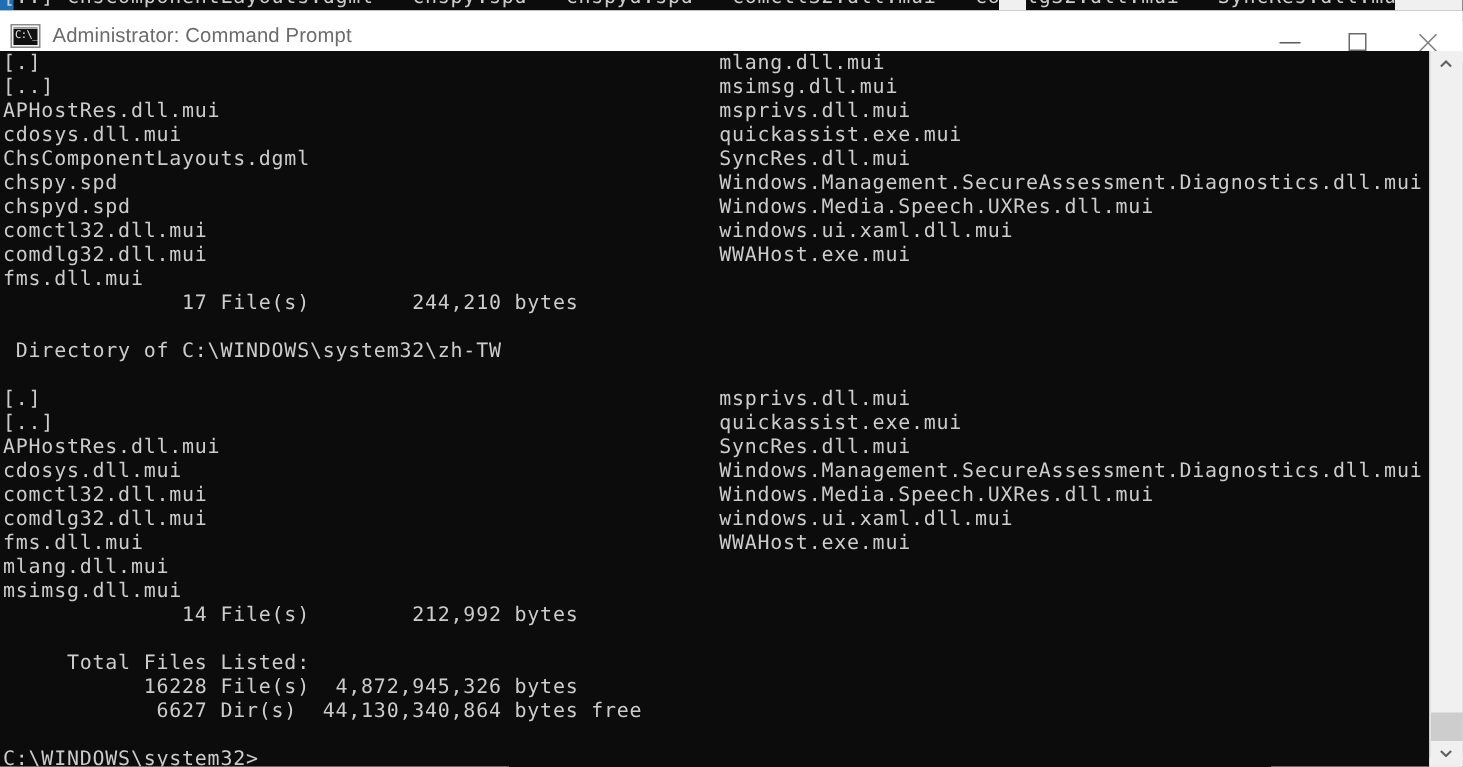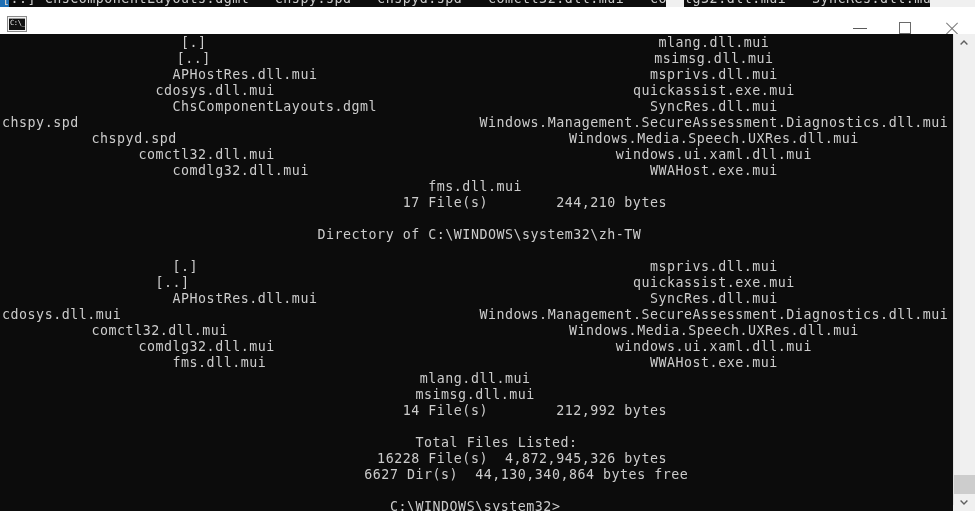--- a/index.html
+++ b/index.html
@@ -141,21 +141,20 @@
   .winbtn .glyph-close::after  { transform: rotate(-45deg); }
 
   
   #console {
     position: absolute;
     left: 0; top: 34px;
     width: 953px;
     height: 477px;
     background: #0c0c0c;
     overflow: hidden;
-    text-align: center;
   }
   #console-text {
     position: absolute;
     left: 2px;
     top: 1px;
     color: #cccccc;
     font-family: "DejaVu Sans Mono", monospace;
     font-size: 13.3px;
     line-height: 16px;
     letter-spacing: 0.52px;
@@ -230,20 +229,21 @@
 </div>
 
 <div id="titlebar">
 
   <div id="app-icon">
     <div class="icon-screen"></div>
     <div class="icon-prompt">C:\_</div>
     <div class="icon-bar"></div>
   </div>
 
+  <div id="window-title">Administrator: Command Prompt</div>
 
   <div class="winbtn" id="btn-min">
     <div class="glyph-min"></div>
   </div>
   <div class="winbtn" id="btn-max">
     <div class="glyph-max"></div>
   </div>
   <div class="winbtn" id="btn-close">
     <div class="glyph-close"></div>
   </div>

